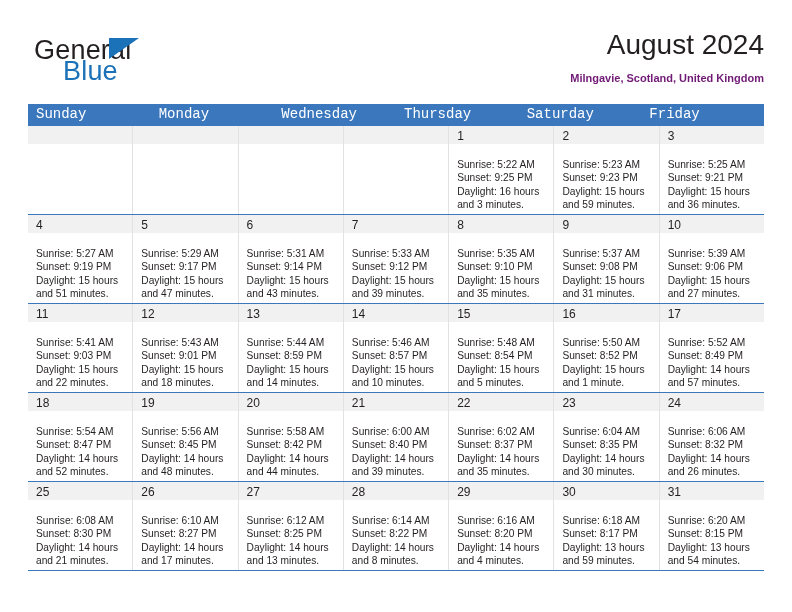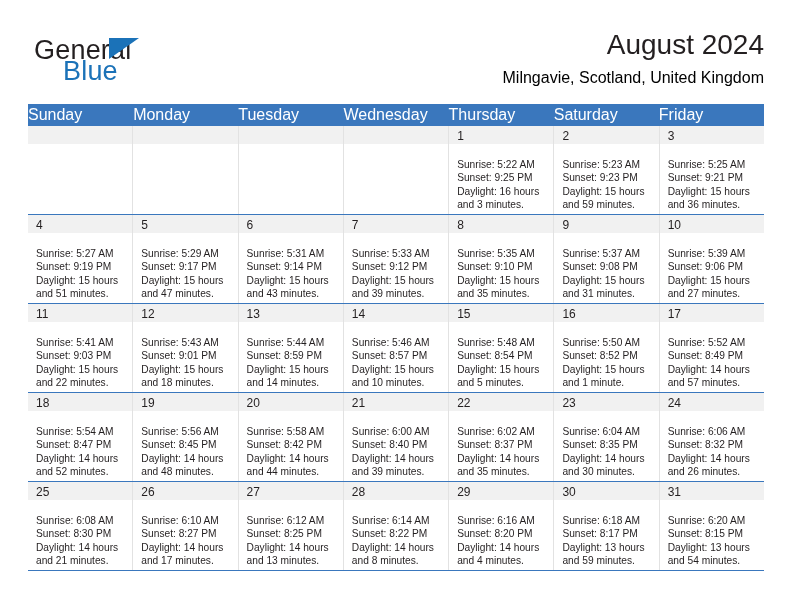--- a/index.html
+++ b/index.html
@@ -71,46 +71,49 @@
     text-align: right;
   }
   .month-title {
     font-size: 28px;
     font-weight: normal;
     color: #231f20;
     line-height: 34px;
     white-space: nowrap;
   }
   .location {
-    font-size: 16px;
-    color: #000000;
+    font-size: 11px;
+    color: #701a75;
     line-height: 20px;
     margin-top: 6px;
     white-space: nowrap;
+    font-weight: bold;
   }
 
   
   .calendar {
     position: absolute;
     left: 28px;
     top: 104px;
     width: 736px;
   }
   .weekday-row {
     display: flex;
     background: #3a77bd;
     height: 21px;
   }
   .weekday {
     flex: 1 1 0;
     color: #ffffff;
-    font-size: 16px;
+    font-size: 14px;
     line-height: 21px;
+    padding-left: 8px;
     box-sizing: border-box;
     white-space: nowrap;
+    font-family: Liberation Mono, monospace;
   }
 
   .week-row {
     display: flex;
     border-top: 1px solid #3a77bd;
     height: 89px;
     box-sizing: border-box;
   }
   .week-row:first-of-type {
     border-top: none;
@@ -171,21 +174,20 @@
       <div class="location">Milngavie, Scotland, United Kingdom</div>
     </div>
 
   </div>
 
   <div class="calendar">
 
     <div class="weekday-row">
       <div class="weekday">Sunday</div>
       <div class="weekday">Monday</div>
-      <div class="weekday">Tuesday</div>
       <div class="weekday">Wednesday</div>
       <div class="weekday">Thursday</div>
       <div class="weekday">Saturday</div>
       <div class="weekday">Friday</div>
     </div>
 
     <div class="week-row">
       <div class="day-cell empty">
         <div class="day-head"><span class="day-num"></span></div>
         <div class="day-body">

